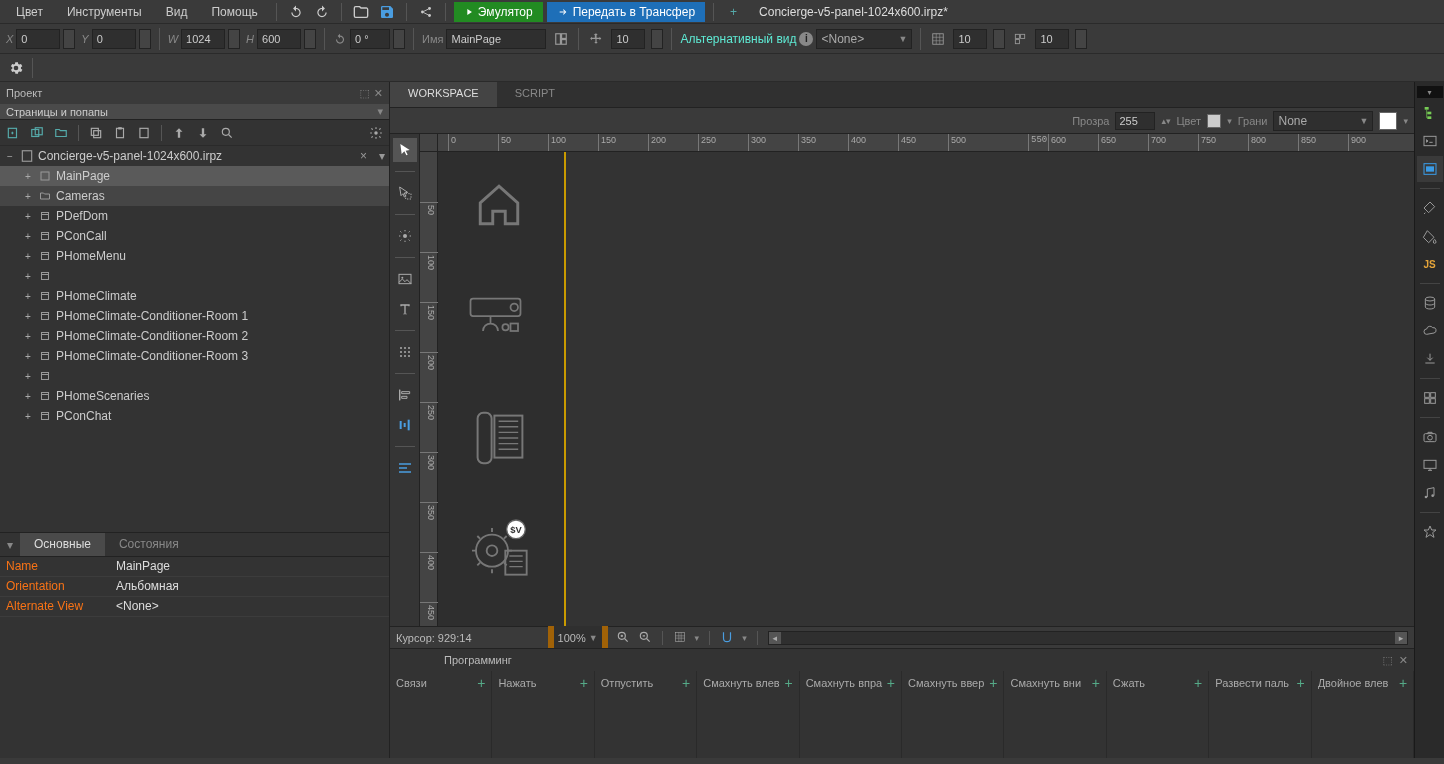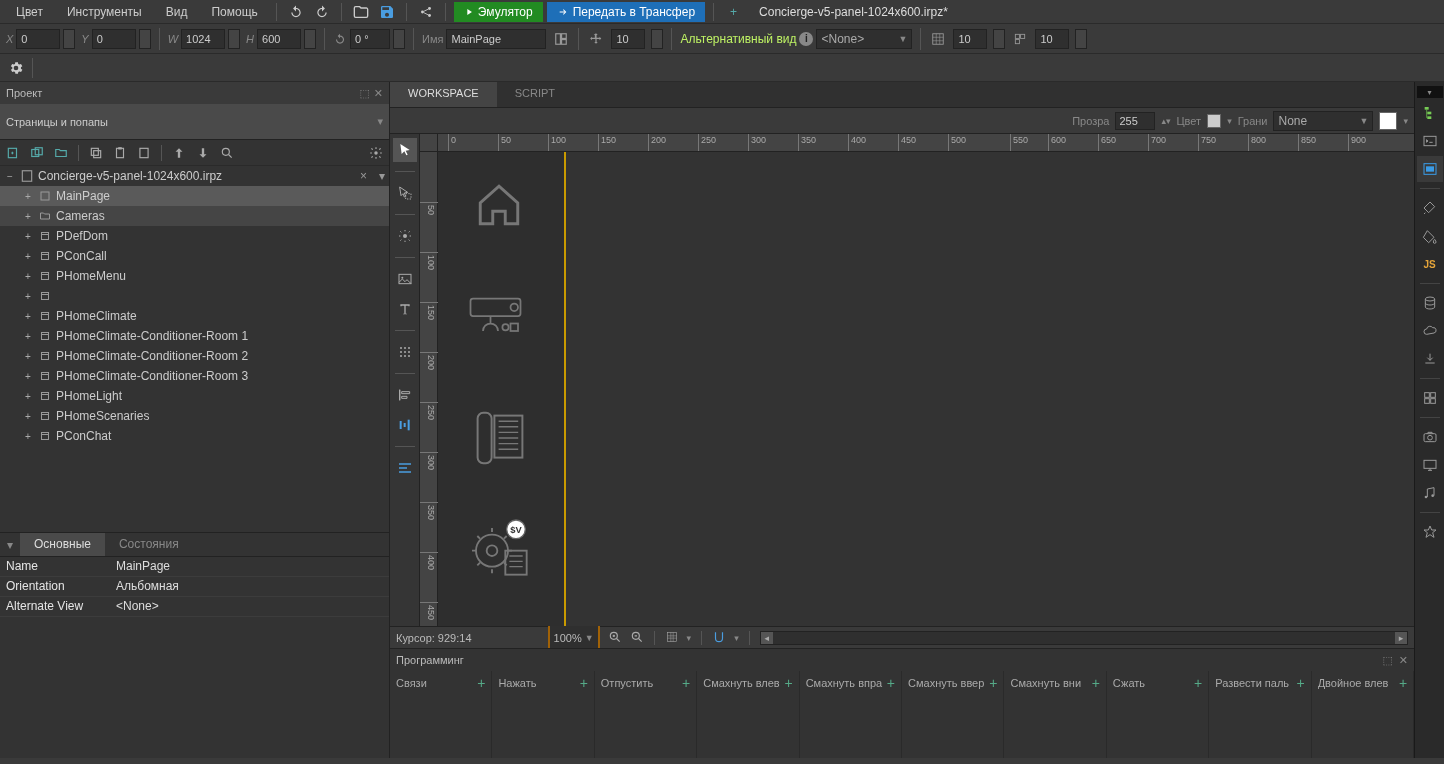--- a/index.html
+++ b/index.html
@@ -27,21 +27,21 @@
 .toolbar3 { height: 28px; background: #3a3a3a; border-bottom: 1px solid #2a2a2a; display: flex; align-items: center; padding: 0 4px; }
 .toolbar3 .gear { width: 24px; height: 24px; display: flex; align-items: center; justify-content: center; cursor: pointer; }
 .toolbar3 .sep3 { width:1px; height:20px; background:#555; margin: 0 4px; }
 
 .main-row { display: flex; height: 676px; }
 
 .left-panel { width: 390px; background: #333; border-right: 1px solid #222; display: flex; flex-direction: column; }
 .panel-header { height: 22px; background: #3a3a3a; display: flex; align-items: center; justify-content: space-between; padding: 0 6px; color: #bbb; font-size: 11px; }
 .panel-header .ph-icons { display: flex; gap: 4px; }
 .panel-header .ph-icons span { cursor: pointer; color: #888; font-size: 11px; }
-.sub-header { height: 36px; background: #4a4a4a; display: flex; align-items: center; padding: 0 6px; font-size: 11px; border-bottom: 1px solid #222;}
+.sub-header { height: 16px; background: #4a4a4a; display: flex; align-items: center; padding: 0 6px; font-size: 11px; border-bottom: 1px solid #222;}
 .sub-header .dd { margin-left: auto; color:#888; }
 .mini-toolbar { height: 26px; background: #333; display: flex; align-items: center; padding: 0 6px; gap: 10px; border-bottom: 1px solid #2a2a2a;}
 .mini-toolbar svg, .mini-toolbar .mti { width:14px; height:14px; color:#aaa; cursor: pointer;}
 .mini-toolbar .mt-sep { width:1px; height:16px; background:#555; }
 .mini-toolbar .gear-right { margin-left: auto; }
 
 .tree { flex: 1; overflow: auto; font-size: 12px; }
 .tree-row { display: flex; align-items: center; height: 20px; padding-left: 4px; gap: 4px; }
 .tree-row.selected { background: #5a5a5a; }
 .tree-row.hover { background: #454545; }
@@ -51,21 +51,21 @@
 .tree-close { color: #999; padding: 0 4px; cursor:pointer; }
 .tree-indent1 { padding-left: 22px; }
 
 .props-area { height: 226px; border-top: 1px solid #222; display:flex; flex-direction:column; }
 .props-tabs { height:24px; display:flex; background:#333; border-bottom:1px solid #222; }
 .props-tabs .collapse-arrow { width: 20px; display:flex; align-items:center; justify-content:center; color:#888; cursor:pointer;}
 .props-tabs .tab { padding: 4px 14px; background:#333; color:#888; cursor:pointer;}
 .props-tabs .tab.active { background:#4a4a4a; color:#ddd; }
 .props-grid { flex:1; background:#333; }
 .props-row { display:flex; height:20px; border-bottom:1px solid #3c3c3c; }
-.props-row .pname { width: 110px; padding: 2px 6px; color:#e5e5e5; }
+.props-row .pname { width: 110px; padding: 2px 6px; color:#f97316; }
 .props-row .pval { flex:1; padding:2px 6px; color:#ddd; }
 
 .center-area { flex:1; display:flex; flex-direction:column; background:#353535; position:relative;}
 .ws-tabs { height:26px; background:#303030; display:flex; border-bottom:1px solid #222;}
 .ws-tabs .tab { padding:5px 18px; font-size:11px; color:#888; cursor:pointer;}
 .ws-tabs .tab.active { background:#444; color:#ddd;text-align:right; }
 
 .canvas-top-bar { height:26px; background:#3a3a3a; display:flex; align-items:center; justify-content:flex-end; padding: 0 6px; gap: 6px; border-bottom:1px solid #222;}
 .canvas-top-bar .lbl { color:#888; font-size:11px; }
 .canvas-top-bar input { background:#2f2f2f; border:1px solid #222; color:#ccc; width:40px; height:18px; font-size:11px; padding:0 3px;}
@@ -84,28 +84,28 @@
 .ruler-h .tick { position:absolute; top:0; height:18px; border-left:1px solid #777; font-size:9px; color:#aaa; padding-left:2px; display:flex; align-items:flex-start; padding-top:1px;}
 .ruler-v { width:18px; background:#444; position:absolute; left:0; top:18px; bottom:0; border-right:1px solid #222;}
 .ruler-v .tick { position:absolute; left:0; width:18px; border-top:1px solid #777; font-size:9px; color:#aaa; writing-mode: vertical-rl; display:flex; align-items:flex-start; padding:2px 2px 0 0;}
 .ruler-corner { width:18px; height:18px; background:#444; position:absolute; left:0; top:0; border-right:1px solid #222; border-bottom:1px solid #222;}
 
 .canvas { position:absolute; left:18px; top:18px; right:0; bottom:0; background:#333; }
 .page-bg { position:absolute; left:0; top:0; width:128px; height:488px; background:#2e2e2e; border-right:2px solid #c99a00; }
 .page-bg svg { position:absolute; }
 
 .status-bar { height:22px; background:#3a3a3a; border-top:1px solid #222; display:flex; align-items:center; padding:0 6px; font-size:11px; color:#bbb; gap:8px;}
-.status-bar .zoom-box { background:#2f2f2f; border:2px solid #a16207; padding:11px 4px; display:flex; align-items:center; gap:3px;}
+.status-bar .zoom-box { background:#2f2f2f; border:6px solid #a16207; padding:11px 4px; display:flex; align-items:center; gap:3px;}
 .status-bar .sb-sep { width:1px; height:14px; background:#555; margin:0 2px;}
 .status-bar .sb-scroll { flex:1; height:14px; background:#2f2f2f; border:1px solid #222; position:relative;}
 .status-bar .sb-scroll .thumb-arrow { width:12px; height:12px; background:#555; display:flex; align-items:center; justify-content:center; color:#aaa; font-size:9px;}
 .status-bar .sb-icon { cursor:pointer; color:#aaa; }
 
 .bottom-panel { height:110px; background:#333; border-top:1px solid #222; display:flex; flex-direction:column;}
-.bp-header { height:22px; display:flex; align-items:center; padding:0 6px; color:#bbb; font-size:11px;}
+.bp-header { height:22px; display:flex; align-items:center; padding:0 6px; color:#bbb; font-size:11px;margin-left:48px;}
 .bp-header .bp-icons { margin-left:auto; display:flex; gap:6px; color:#888; cursor:pointer;}
 .bp-cols { flex:1; display:flex; }
 .bp-col { flex:1; border-right:1px solid #2a2a2a; padding: 4px 6px; position:relative; min-width:0;}
 .bp-col .bp-title { color:#aaa; font-size:11px; display:flex; align-items:center; justify-content:space-between; overflow:hidden; white-space:nowrap;}
 .bp-col .bp-add { color:#5a8; font-size:14px; cursor:pointer; }
 
 .right-rail { width:30px; background:#2a2a2a; border-left:1px solid #1a1a1a; display:flex; flex-direction:column; align-items:center; padding-top:4px; gap:2px;}
 .right-rail .rr { width:26px; height:26px; display:flex; align-items:center; justify-content:center; cursor:pointer; color:#999; font-size:12px;}
 .right-rail .rr.active { background:#3a3a3a; }
 .right-rail .rr.blue { color:#3a9be6; }
@@ -217,21 +217,21 @@
   <div class="sep2"></div>
   <div class="icon-small">
       <svg width="14" height="14" viewBox="0 0 24 24">
         <path d="M12 2l3 3h-2v5h5V8l3 3-3 3v-2h-5v5h2l-3 3-3-3h2v-5H5v2l-3-3 3-3v2h5V5H8z" fill="currentColor"></path>
       </svg>
     </div>
   <input class="tb-input" style="width: 34px;" value="10">
     <div class="spin"></div>
   <div class="sep2"></div>
   <div class="tb-field">
-      <span style="color:#bef264">Альтернативный вид</span>
+      <span style="color:#5eead4">Альтернативный вид</span>
     <div class="info-circ">i</div>
     <div class="select" style="min-width:96px">
         <span>&lt;None&gt;</span>
         <span class="arrow">▼</span>
       </div>
   </div>
   <div class="sep2"></div>
   <div class="icon-small">
       <svg width="14" height="14" viewBox="0 0 24 24">
         <rect x="3" y="3" width="18" height="18" fill="none" stroke="currentColor" stroke-width="1.5"></rect>
@@ -425,21 +425,20 @@
             <span class="tree-label">PHomeClimate-Conditioner-Room 3</span>
           </div>
           <div class="tree-row tree-indent1">
             <span class="tree-exp">+</span>
             <span class="tree-icon">
               <svg width="12" height="12" viewBox="0 0 24 24">
                 <rect x="5" y="5" width="14" height="14" fill="none" stroke="currentColor" stroke-width="2"></rect>
                 <path d="M5 9h14" stroke="currentColor" stroke-width="2"></path>
               </svg>
             </span>
-            <span class="tree-label">PHomeLight</span>
           </div>
           <div class="tree-row tree-indent1">
             <span class="tree-exp">+</span>
             <span class="tree-icon">
               <svg width="12" height="12" viewBox="0 0 24 24">
                 <rect x="5" y="5" width="14" height="14" fill="none" stroke="currentColor" stroke-width="2"></rect>
                 <path d="M5 9h14" stroke="currentColor" stroke-width="2"></path>
               </svg>
             </span>
             <span class="tree-label">PHomeScenaries</span>
@@ -576,21 +575,21 @@
             <div class="tick" style="left: 60px;">50</div>
             <div class="tick" style="left: 110px;">100</div>
             <div class="tick" style="left: 160px;">150</div>
             <div class="tick" style="left: 210px;">200</div>
             <div class="tick" style="left: 260px;">250</div>
             <div class="tick" style="left: 310px;">300</div>
             <div class="tick" style="left: 360px;">350</div>
             <div class="tick" style="left: 410px;">400</div>
             <div class="tick" style="left: 460px;">450</div>
             <div class="tick" style="left: 510px;">500</div>
-            <div class="tick" style="left: 572px;">550</div>
+            <div class="tick" style="left: 590px; font-family: Liberation Mono, monospace;">550</div>
             <div class="tick" style="left: 610px;">600</div>
             <div class="tick" style="left: 660px;">650</div>
             <div class="tick" style="left: 710px;">700</div>
             <div class="tick" style="left: 760px;">750</div>
             <div class="tick" style="left: 810px;">800</div>
             <div class="tick" style="left: 860px;">850</div>
             <div class="tick" style="left: 910px;">900</div>
           </div>
         <div class="ruler-v" id="ruler-v">
             <div class="tick" style="top: 50px;">50</div>

